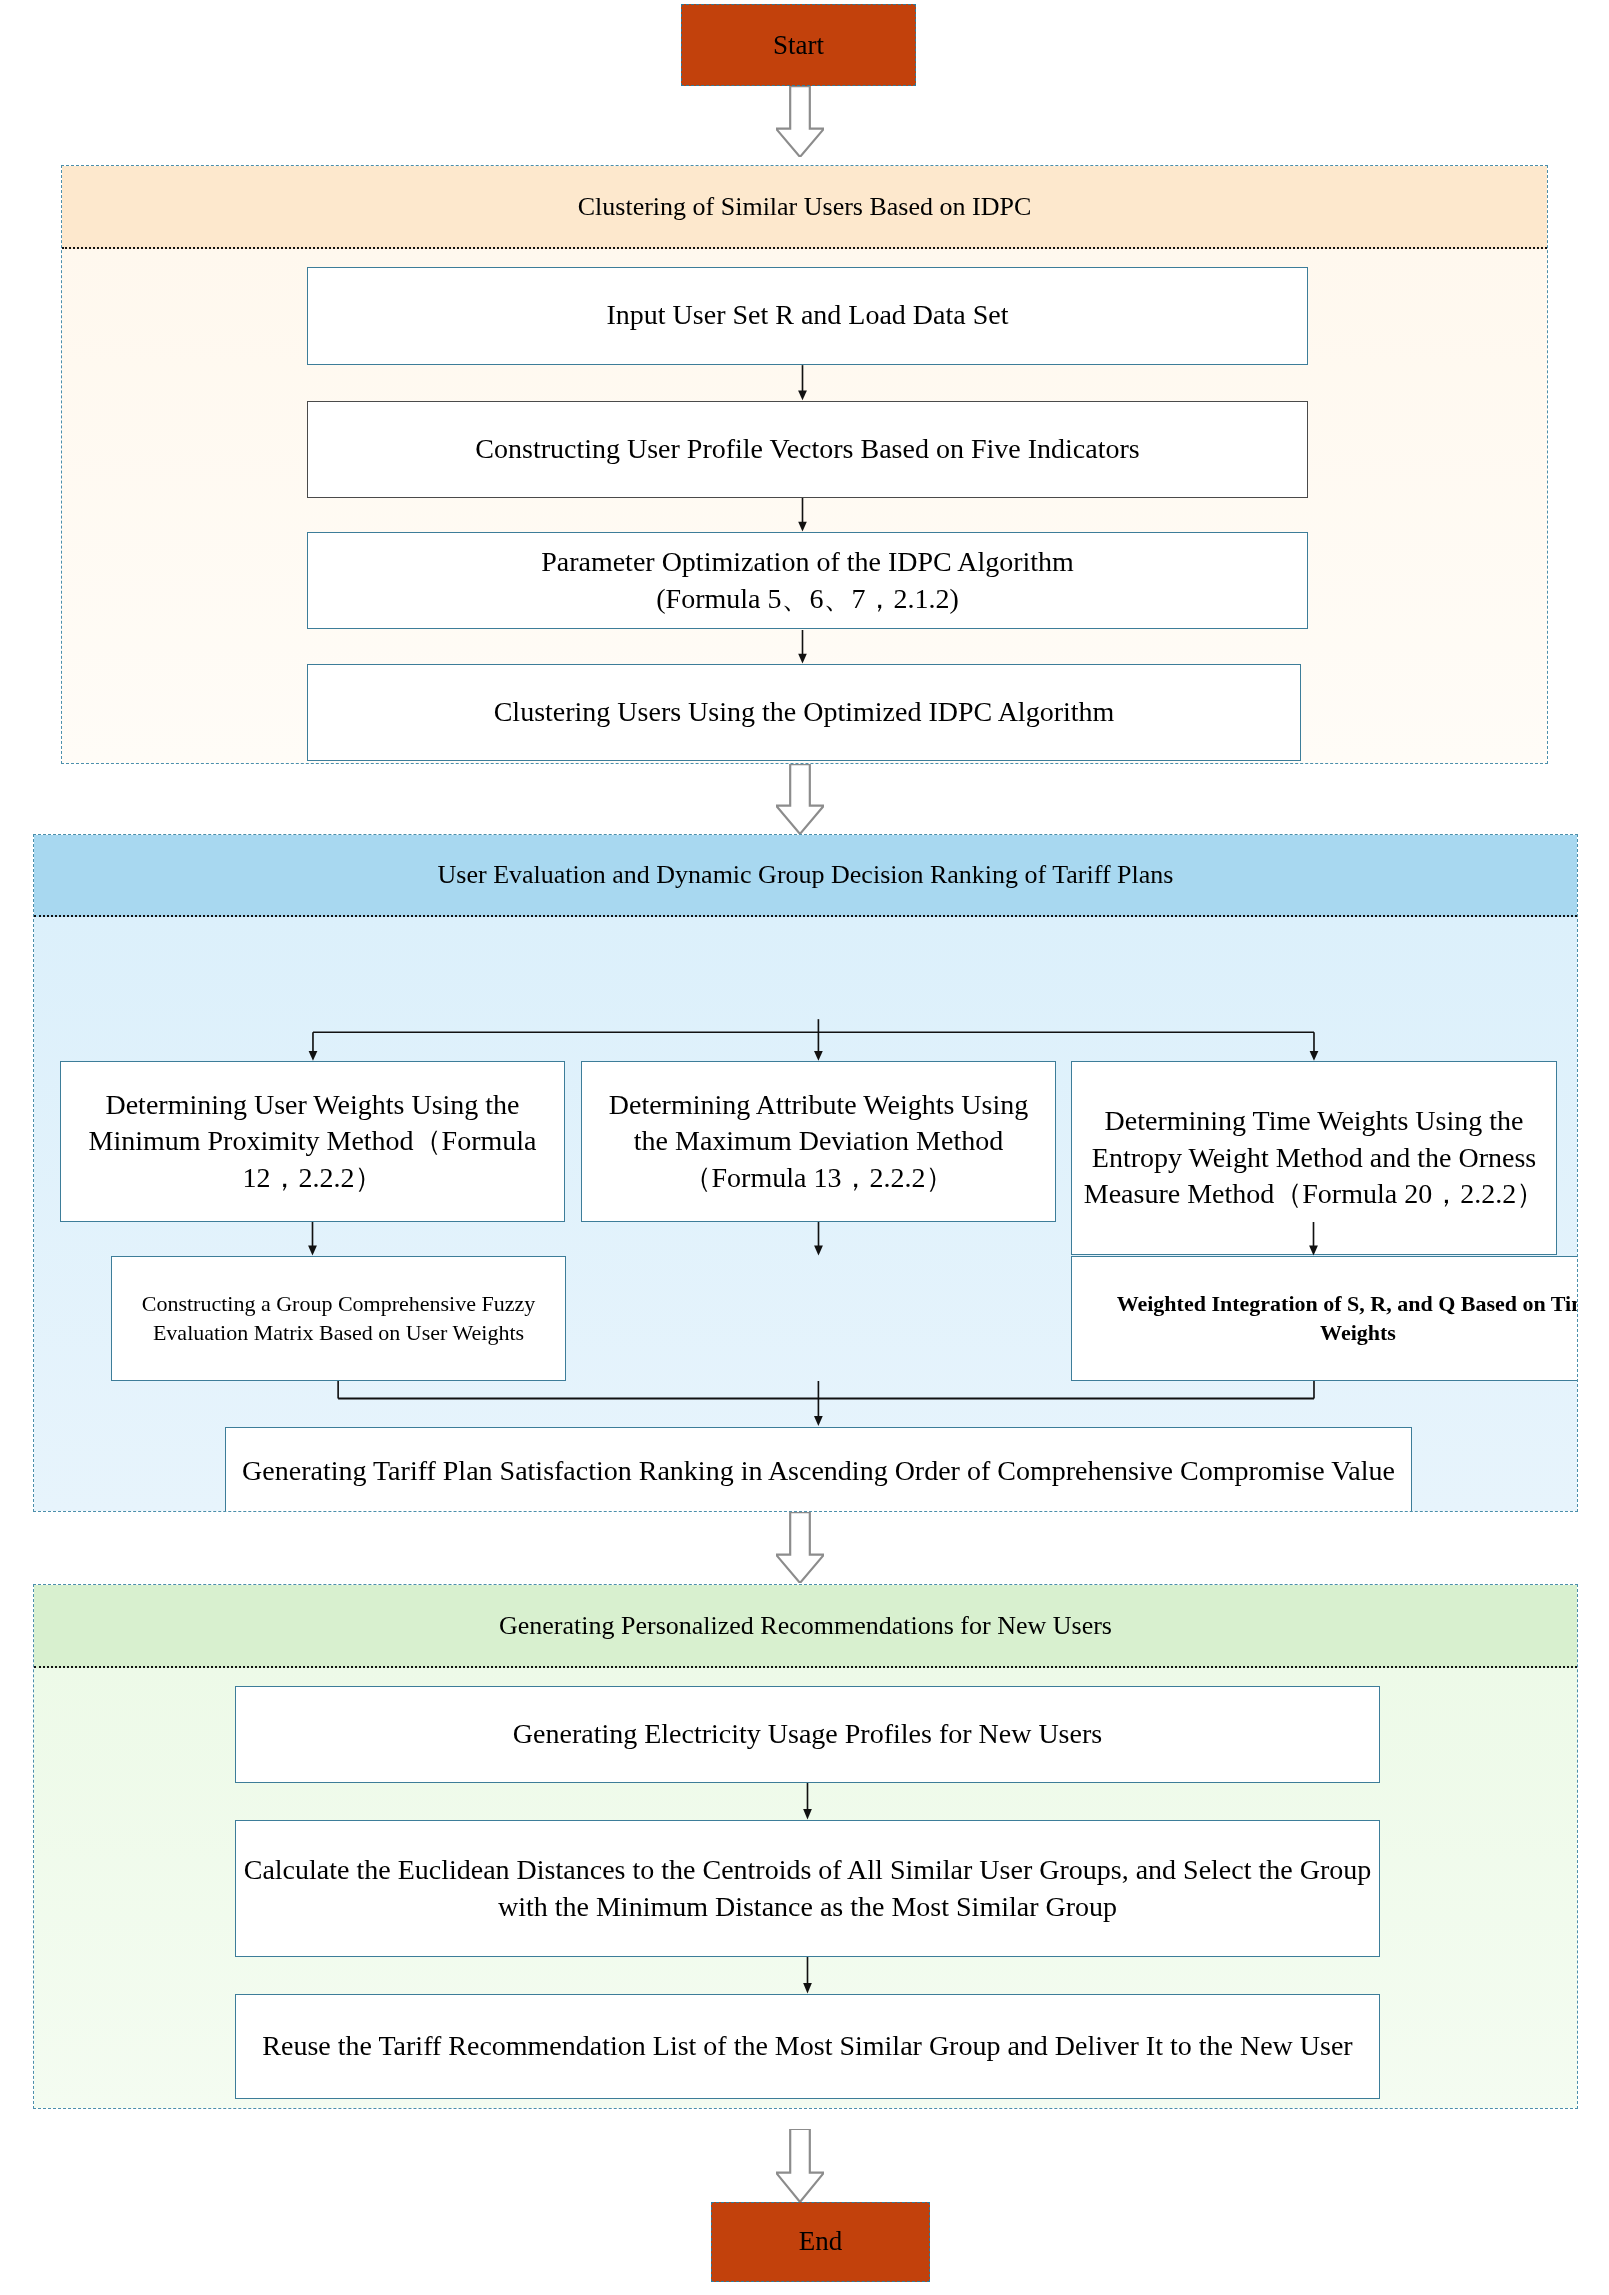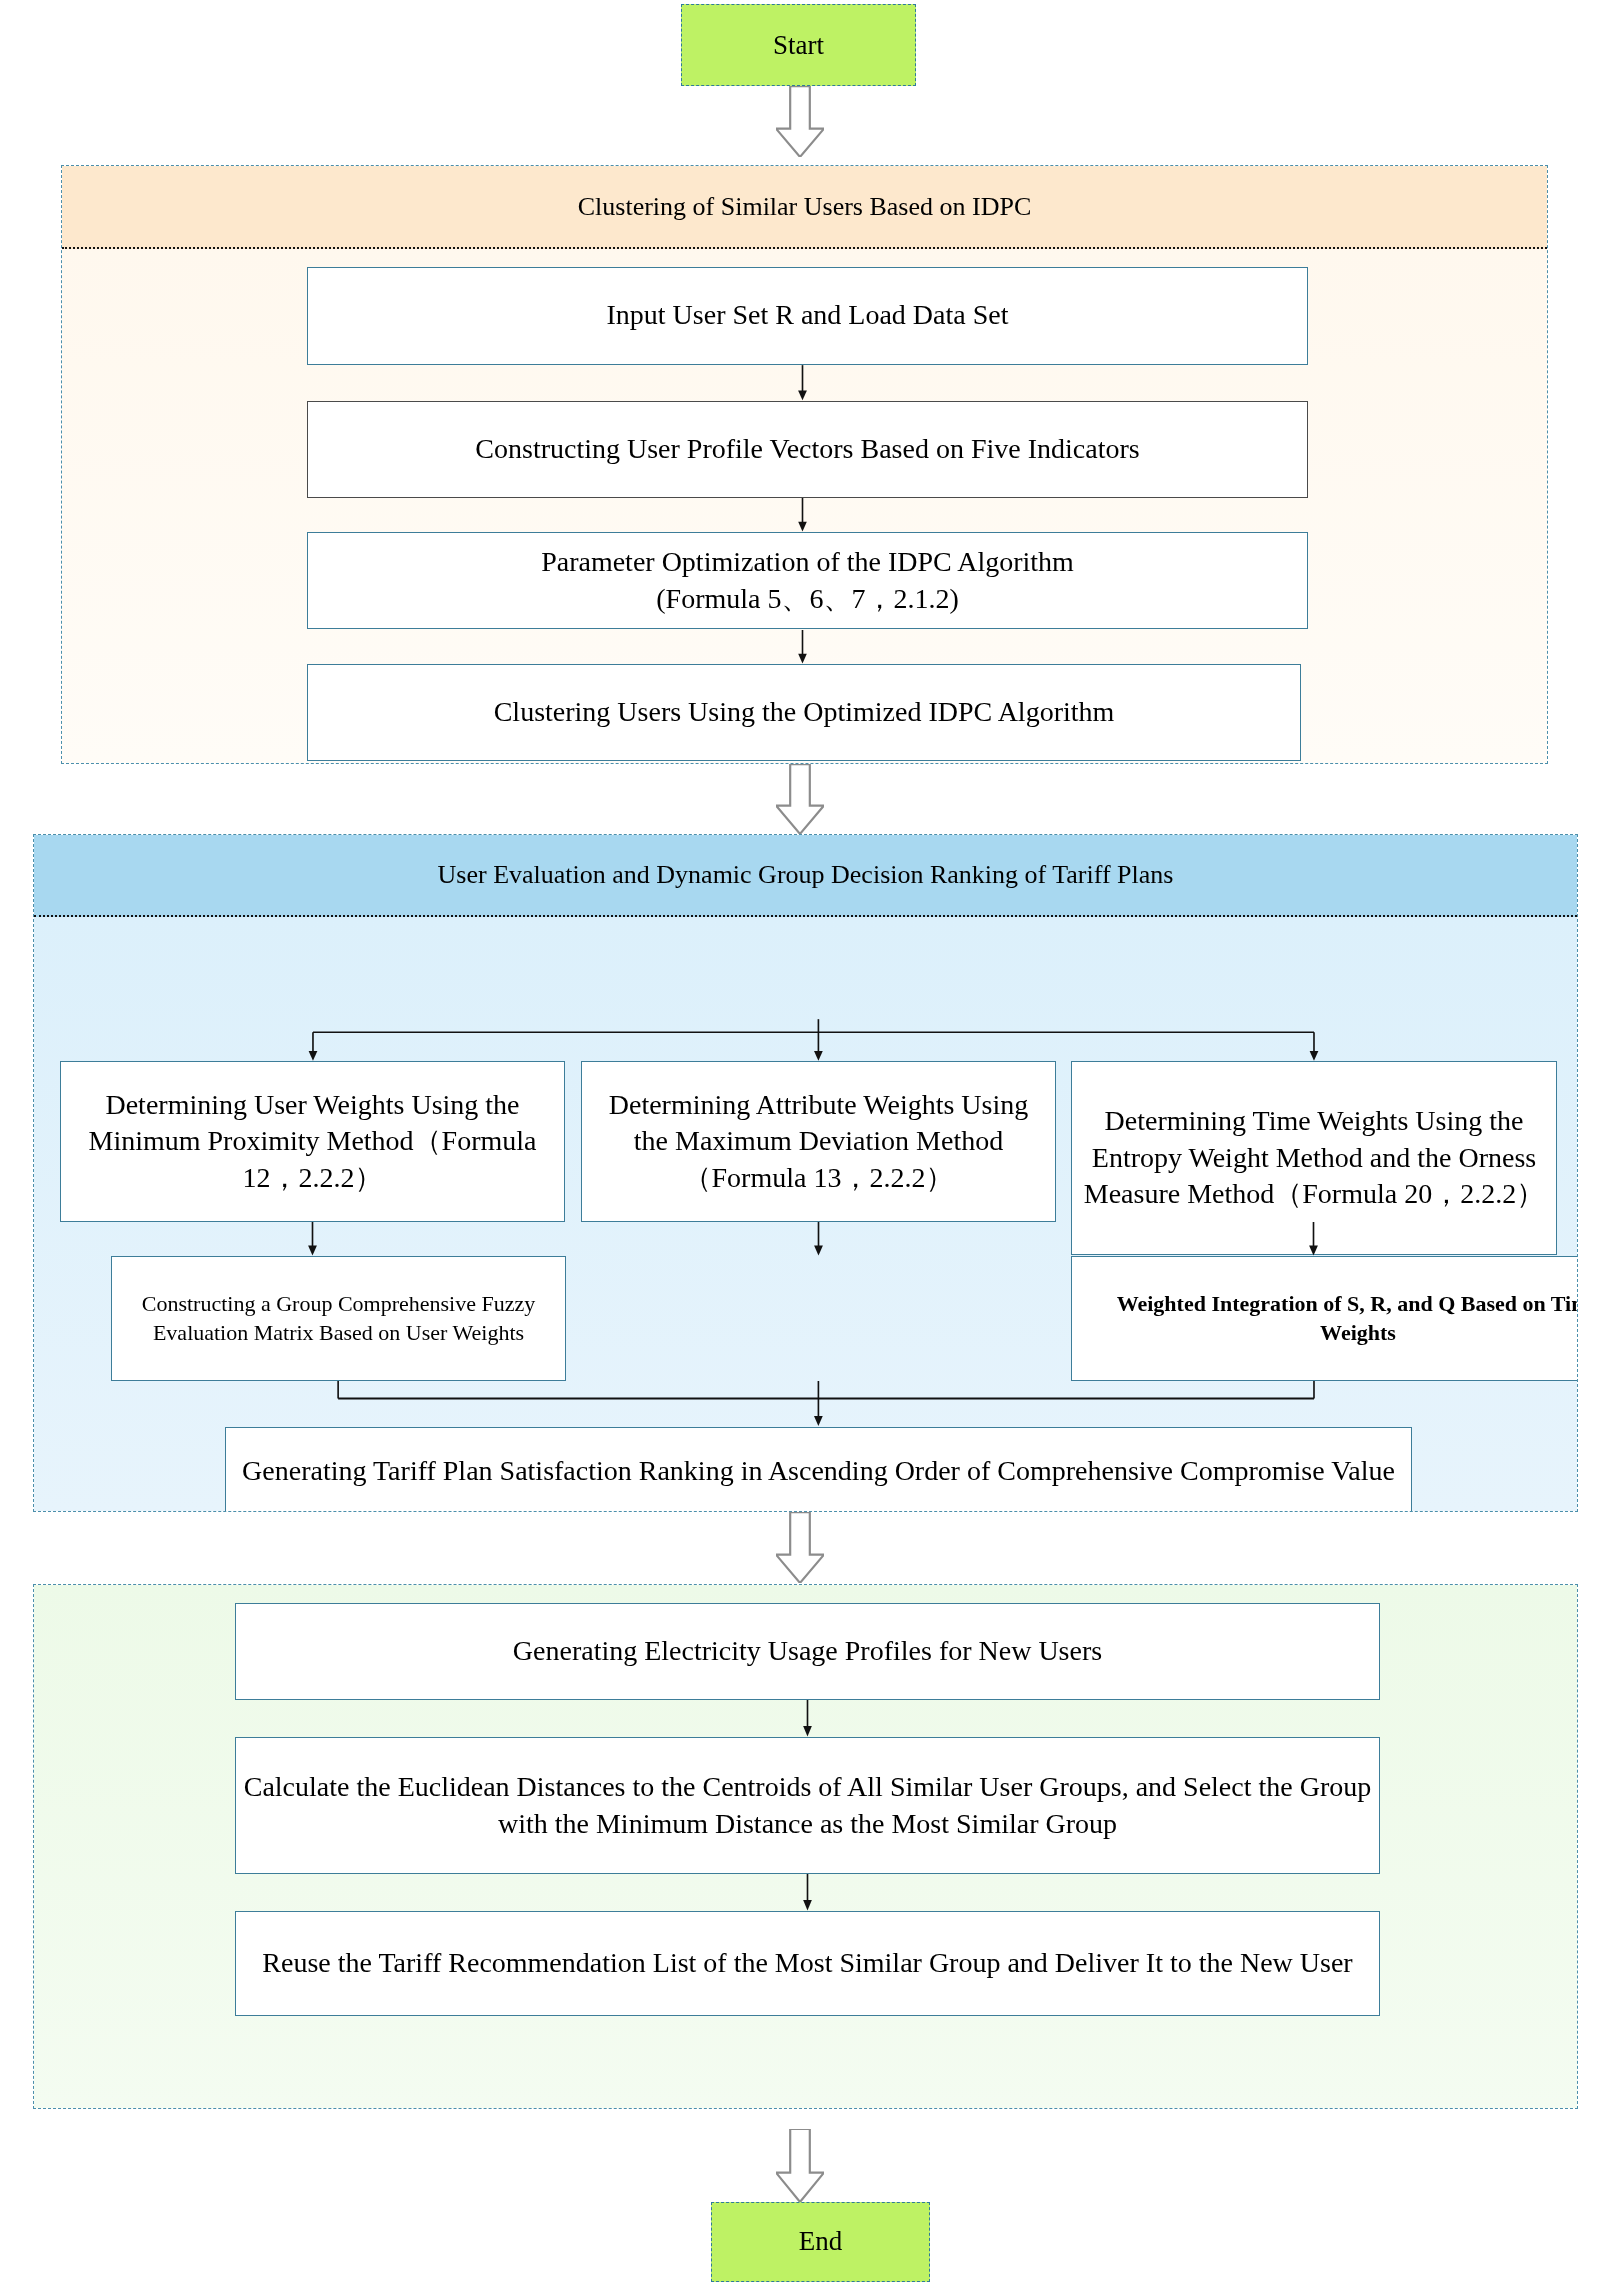--- a/index.html
+++ b/index.html
@@ -18,21 +18,21 @@
   .canvas {
     position: relative;
     width: 1609px;
     height: 2295px;
   }
 
   
   .terminal {
     position: absolute;
     border: 1.6px dashed #2e7b9b;
-    background: #bef264;
+    background: #c2410c;
     display: flex;
     align-items: center;
     justify-content: center;
     font-size: 27px;
     line-height: 1.1;
   }
 
   
   .block-arrow {
     position: absolute;
@@ -246,20 +246,23 @@
     </div>
   </div>
 
   <div class="block-arrow" style="left:776px; top:1512px; width:48px; height:71px;">
     <svg width="48" height="71" viewBox="0 0 88 130">
       <polygon points="26,0 62,0 62,78 88,78 44,130 0,78 26,78" fill="#ffffff" stroke="#8c8c8c" stroke-width="4"></polygon>
     </svg>
   </div>
 
   <div class="stage stage-3" style="left:33px; top:1584px; width:1545px; height:525px;">
+    <div class="stage-header">
+      <span>Generating Personalized Recommendations for New Users</span>
+    </div>
     <div class="stage-body">
 
       <div class="node" style="left:201px; top:17.5px; width:1145px; height:97px;">
         <span>Generating Electricity Usage Profiles for New Users</span>
       </div>
 
       <div class="conn" style="left:768px; top:115px; width:11px; height:37px;">
         <svg width="11" height="37" viewBox="0 0 20 68">
           <line x1="10" y1="0" x2="10" y2="52" stroke="#111" stroke-width="3"></line>
           <polygon points="10,67 2,48 18,48" fill="#111"></polygon>

